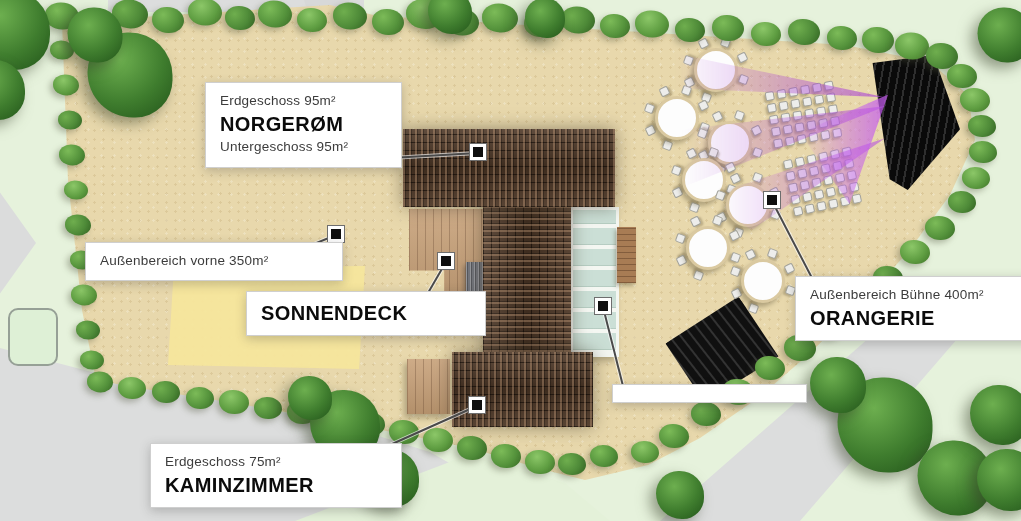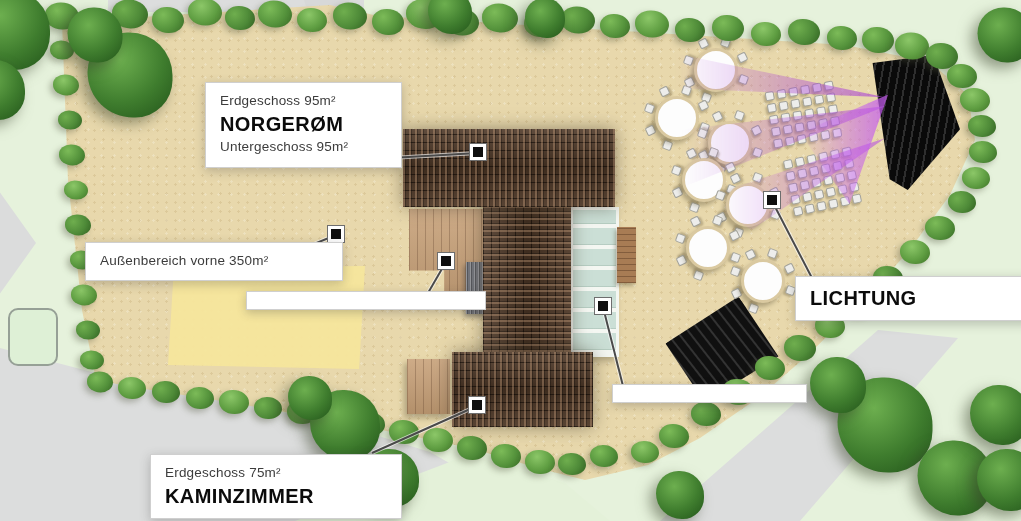--- a/index.html
+++ b/index.html
@@ -372,30 +372,32 @@
         <div class="small">Untergeschoss 95m²</div>
       </div>
       <div class="connector" style="left: 314px; top: 243px; width: 23.7697px; transform: rotate(-0.388319rad);"></div>
       <div class="marker" style="left: 336px; top: 234px;"></div>
       <div class="callout" style="left: 85px; top: 210px; width: 228px; margin-top: 32px;">
         <div class="small">Außenbereich vorne 350m²</div>
       </div>
       <div class="connector" style="left: 428px; top: 292px; width: 35.8469px; transform: rotate(-1.04473rad);"></div>
       <div class="marker" style="left: 446px; top: 261px;"></div>
       <div class="callout" style="left: 246px; top: 291px; width: 210px;">
+        <div class="big">SONNENDECK</div>
       </div>
       <div class="connector" style="left: 372px; top: 452px; width: 115.039px; transform: rotate(-0.420872rad);"></div>
       <div class="marker" style="left: 477px; top: 405px;"></div>
-      <div class="callout" style="left: 150px; top: 454px; width: 222px;">
+      <div class="callout" style="left: 150px; top: 443px; width: 222px;">
         <div class="small">Erdgeschoss 75m²</div>
         <div class="big">KAMINZIMMER</div>
       </div>
       <div class="connector" style="left: 623px; top: 385px; width: 81.4923px; transform: rotate(-1.81875rad);"></div>
       <div class="marker" style="left: 603px; top: 306px;"></div>
       <div class="callout" style="left: 612px; top: 384px; width: 165px;">
       </div>
       <div class="connector" style="left: 812px; top: 277px; width: 86.7698px; transform: rotate(-2.04991rad);"></div>
       <div class="marker" style="left: 772px; top: 200px;"></div>
       <div class="callout" style="left: 795px; top: 276px; width: 206px;">
-        <div class="big">LICHTUNG</div>
+        <div class="small">Außenbereich Bühne 400m²</div>
+        <div class="big">ORANGERIE</div>
       </div>
     </div>
 </div>
 
 </body></html>

